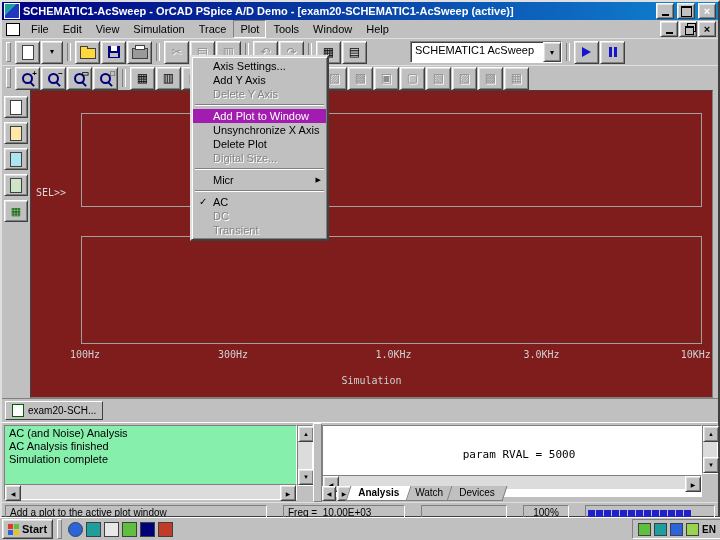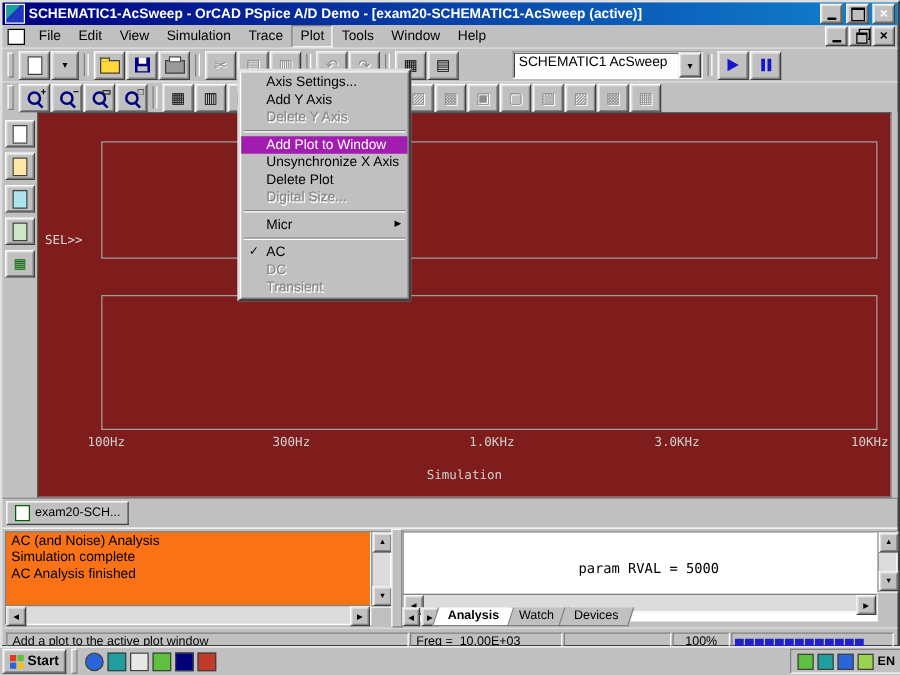--- a/index.html
+++ b/index.html
@@ -74,39 +74,39 @@
 
   
   .tabrow{height:21px;display:flex;align-items:flex-start;padding:2px 0 0 3px;border-top:1px solid #808080;}
   .doctab{display:flex;align-items:center;gap:4px;height:17px;padding:0 6px;background:#c0c0c0;
           border:1px solid;border-color:#fff #404040 #404040 #fff;font-size:10px;}
   .doctab .dti{width:10px;height:11px;background:#fff;border:1px solid #006000;}
 
   
   .panes{position:relative;height:79px;border-top:1px solid #fff;}
   .lpane{position:absolute;left:0;top:0;bottom:0;width:311px;}
-  .lpane .content{position:absolute;left:2px;top:2px;right:16px;bottom:16px;background:#f97316;border:1px solid;border-color:#808080 #fff #fff #808080;padding:1px 4px;overflow:hidden;}
+  .lpane .content{position:absolute;left:2px;top:2px;right:16px;bottom:16px;background:#86efac;border:1px solid;border-color:#808080 #fff #fff #808080;padding:1px 4px;overflow:hidden;}
   .lpane .content div{line-height:13px;font-size:11px;white-space:nowrap;}
   .vscroll{position:absolute;right:0;top:2px;bottom:16px;width:14px;background:#dcdcdc;display:flex;flex-direction:column;justify-content:space-between;}
   .hscroll{position:absolute;left:2px;right:16px;bottom:2px;height:14px;background:#dcdcdc;display:flex;justify-content:space-between;}
   .sarrow{width:14px;height:14px;display:flex;align-items:center;justify-content:center;font-size:6px;flex:0 0 auto;}
   .split{position:absolute;left:311px;top:0;bottom:0;width:7px;background:#c0c0c0;border:1px solid;border-color:#fff #808080 #808080 #fff;}
   .rpane{position:absolute;left:318px;right:0;top:0;bottom:0;text-align:center;}
   .rpane .content{position:absolute;left:2px;top:2px;right:16px;height:48px;background:#fff;border:1px solid;border-color:#808080 #fff #fff #808080;padding-top:22px;padding-left:14px;font-family:"DejaVu Sans Mono",monospace;font-size:11px;}
   .rpane .vscroll{top:2px;bottom:28px;}
   .rpane .hscroll{position:absolute;left:2px;right:16px;top:52px;bottom:auto;height:13px;}
   .ptabs{position:absolute;left:2px;right:0;bottom:1px;height:15px;display:flex;align-items:flex-end;gap:0;}
   .ptab-arr{width:12px;height:13px;display:flex;align-items:center;justify-content:center;font-size:6px;margin-right:1px;}
   .ptab{height:14px;padding:0 9px;font-size:10px;line-height:14px;background:#c0c0c0;
         border:1px solid #808080;border-top:none;transform:skewX(-18deg);margin-left:-4px;}
   .ptab i{display:inline-block;transform:skewX(18deg);font-style:normal;}
   .ptab.active{background:#fff;font-weight:bold;z-index:2;}
 
   
-  .statusbar{height:20px;display:flex;align-items:center;gap:1px;padding:2px 3px;border-top:1px solid #dfdfdf;}
+  .statusbar{height:20px;display:flex;align-items:flex-start;gap:16px;padding:2px 3px;border-top:1px solid #dfdfdf;}
   .sb{height:15px;border:1px solid;border-color:#808080 #fff #fff #808080;padding:1px 4px;font-size:10px;white-space:pre;overflow:hidden;}
   .sb.msg{flex:1;}
   .sb.freq{width:112px;}
   .sb.blank{width:76px;}
   .sb.zoom{width:36px;text-align:center;}
   .sb.prog{width:124px;display:flex;align-items:center;gap:1px;padding:1px 2px;}
   .seg{width:7px;height:9px;background:#2121cc;flex:0 0 auto;}
 
   
   .taskbar{position:absolute;left:0;bottom:0;width:720px;height:22px;background:#c0c0c0;border-top:1px solid #fff;display:flex;align-items:center;gap:3px;padding:0 2px;}
@@ -340,22 +340,22 @@
       <span class="doctab">
         <span class="dti"></span>
         <span>exam20-SCH...</span>
       </span>
     </div>
 
     <div class="panes">
       <div class="lpane">
         <div class="content">
           <div>AC (and Noise) Analysis</div>
+          <div>AC Analysis finished</div>
           <div>Simulation complete</div>
-          <div>AC Analysis finished</div>
         </div>
         <div class="vscroll sunk">
           <span class="sarrow btn98">▲</span>
           <span class="sarrow btn98">▼</span>
         </div>
         <div class="hscroll sunk">
           <span class="sarrow btn98">◀</span>
           <span class="sarrow btn98">▶</span>
         </div>
       </div>

